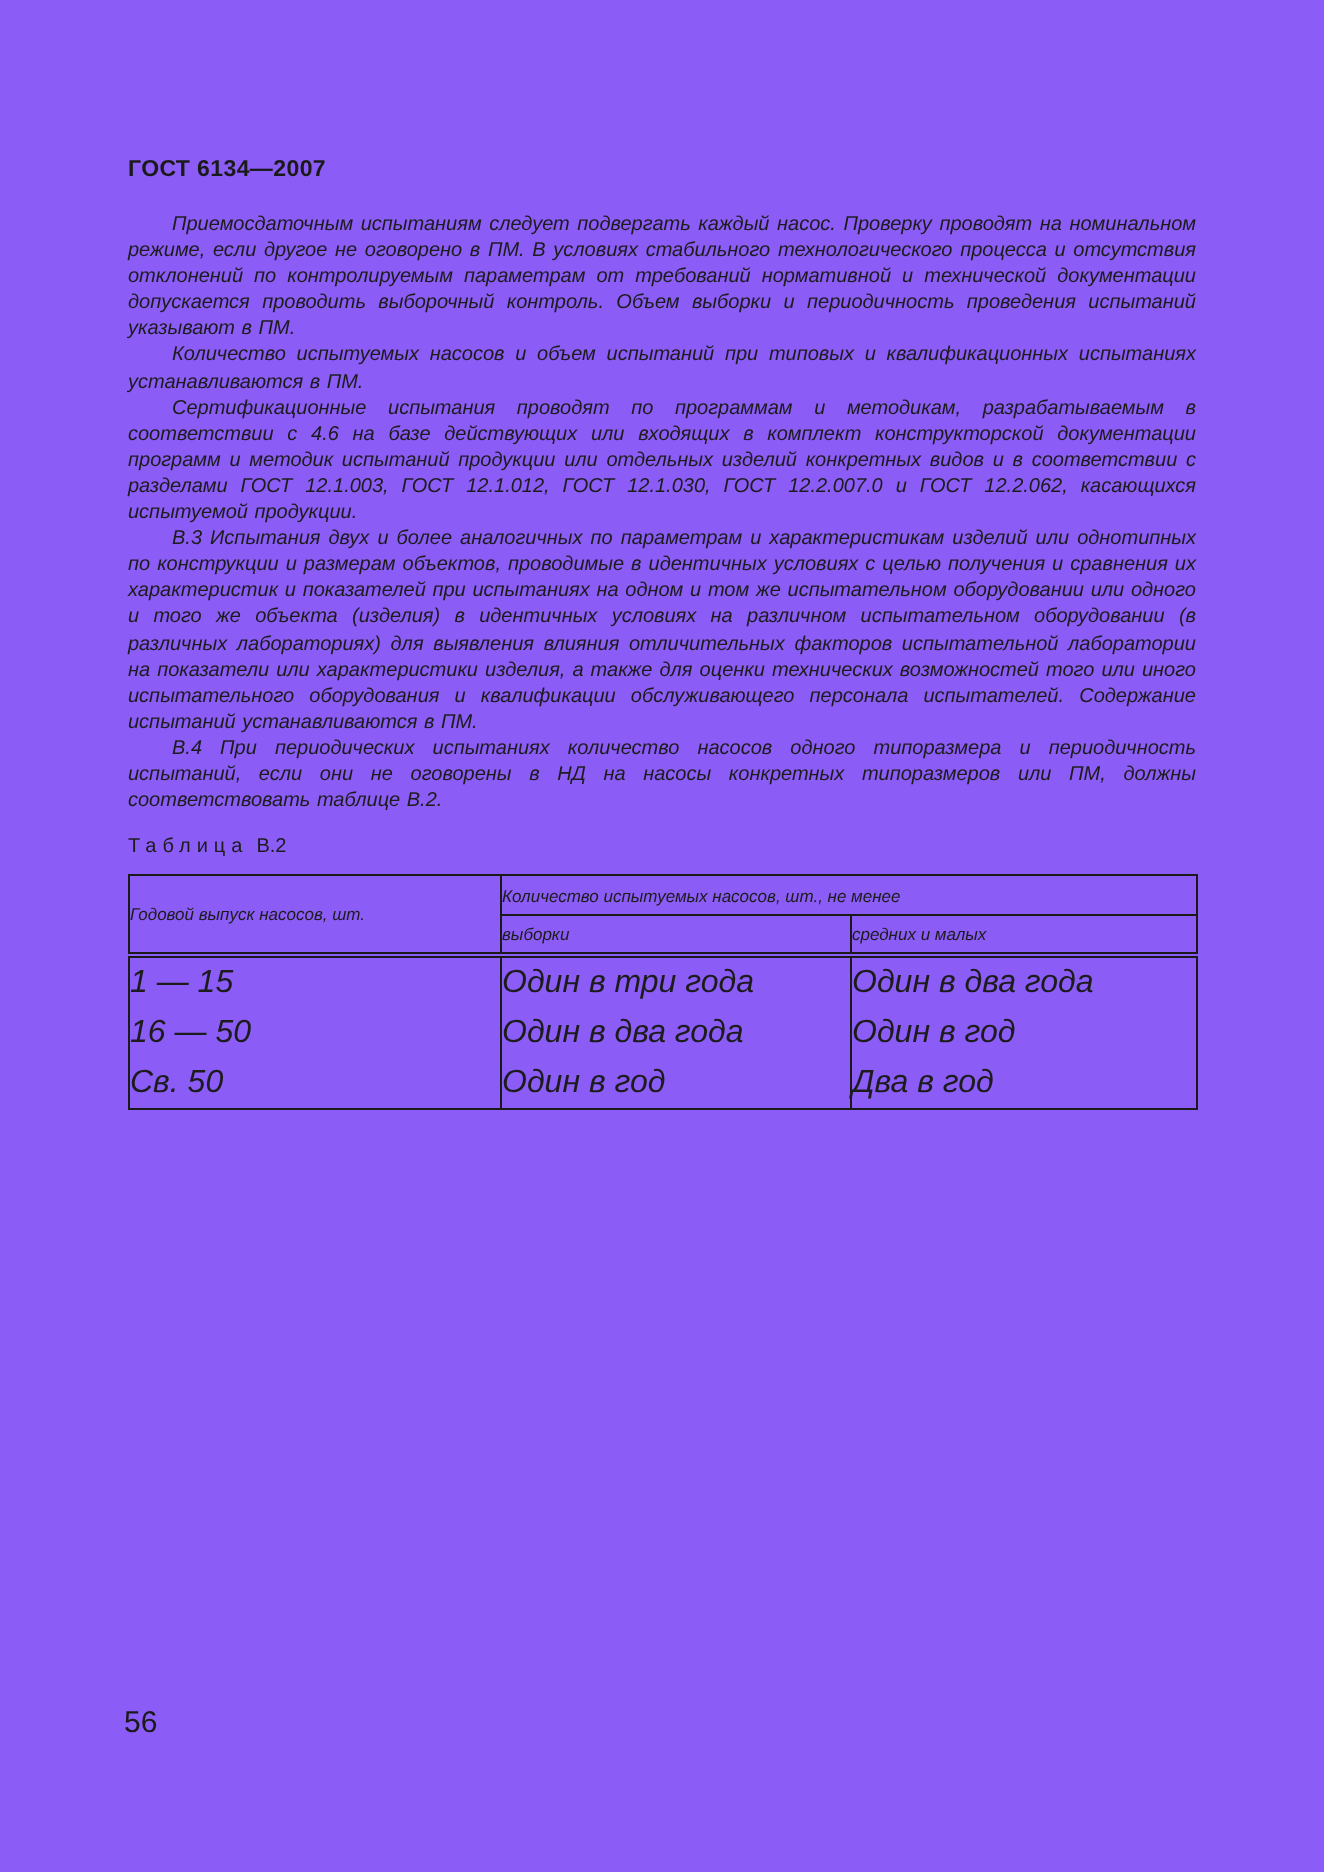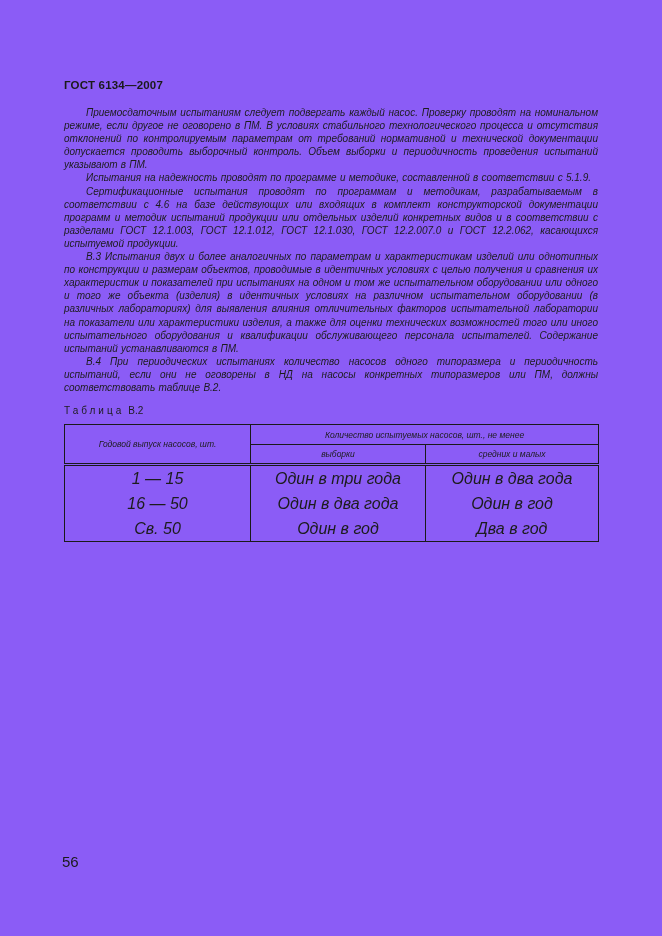--- a/index.html
+++ b/index.html
@@ -55,23 +55,23 @@
   .table-caption .cap-num {
     margin-left: 4px;
   }
   table.gost-table {
     border-collapse: collapse;
     table-layout: fixed;
     width: 534px;
     border: 1px solid #1a1a1a;
   }
   table.gost-table td {
-    padding: 0 20px;
+    padding: 0 0;
     font-style: italic;
-    text-align: center;
+    text-align: left;
     vertical-align: middle;
     color: #1c1c1c;
   }
   td.th {
     font-size: 8.5px;
     line-height: 10px;
   }
   td.col1h {
     border-right: 1px solid #1a1a1a;
     border-bottom: 3px double #1a1a1a;
@@ -104,21 +104,21 @@
 </style>
 </head>
 <body>
 
 <div class="page">
 
   <div class="doc-header">ГОСТ 6134—2007</div>
 
   <div class="content">
     <p class="para">Приемосдаточным испытаниям следует подвергать каждый насос. Проверку проводят на номинальном режиме, если другое не оговорено в ПМ. В условиях стабильного технологического процесса и отсутствия отклонений по контролируемым параметрам от требований нормативной и технической документации допускается проводить выборочный контроль. Объем выборки и периодичность проведения испытаний указывают в ПМ.</p>
-    <p class="para">Испытания на надежность проводят по программе и методике, составленной в соответствии с 5.1.9.</p>
+    <p class="para">Количество испытуемых насосов и объем испытаний при типовых и квалификационных испытаниях устанавливаются в ПМ.</p>
     <p class="para">Сертификационные испытания проводят по программам и методикам, разрабатываемым в соответствии с  4.6 на базе действующих или входящих в комплект конструкторской  документации программ и методик испытаний продукции или отдельных изделий конкретных видов и в соответствии с разделами ГОСТ 12.1.003, ГОСТ 12.1.012, ГОСТ 12.1.030, ГОСТ 12.2.007.0 и ГОСТ 12.2.062, касающихся испытуемой  продукции.</p>
     <p class="para">В.3 Испытания двух и более аналогичных по параметрам и характеристикам изделий или однотипных по конструкции и размерам объектов, проводимые в идентичных условиях с целью получения и сравнения их характеристик и показателей при испытаниях на одном и том же испытательном оборудовании или одного и того же объекта (изделия) в идентичных условиях на различном испытательном оборудовании (в различных лабораториях) для выявления влияния отличительных факторов испытательной лаборатории на показатели или характеристики изделия, а также для оценки технических возможностей того или иного испытательного оборудования и квалификации обслуживающего персонала испытателей. Содержание испытаний устанавливаются в ПМ.</p>
     <p class="para">В.4 При периодических испытаниях количество насосов одного типоразмера и периодичность испытаний, если они не оговорены в НД на насосы конкретных типоразмеров или ПМ, должны соответствовать таблице В.2.</p>
 
     <div class="table-caption">
       <span class="spaced">Таблица</span><span class="cap-num">В.2</span>
     </div>
 
     <table class="gost-table">
       <colgroup>

